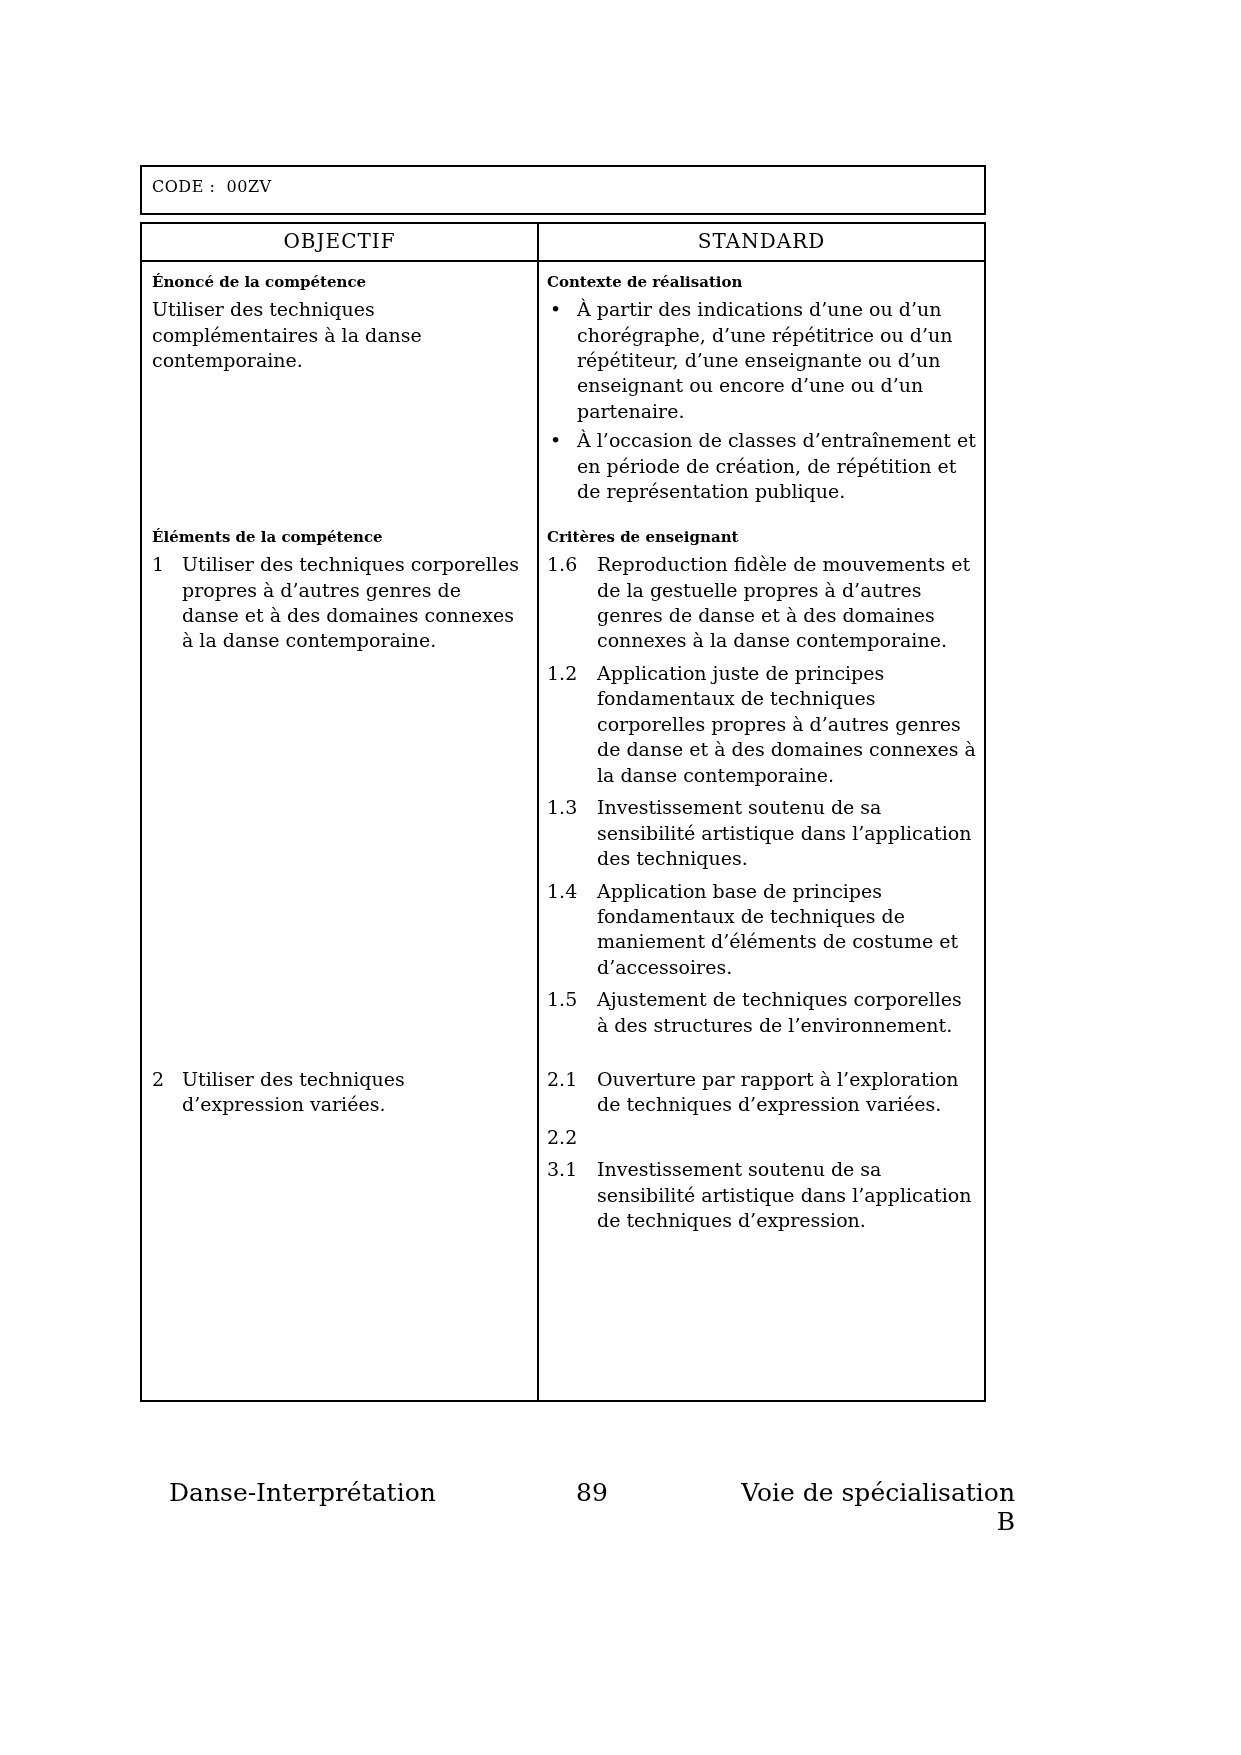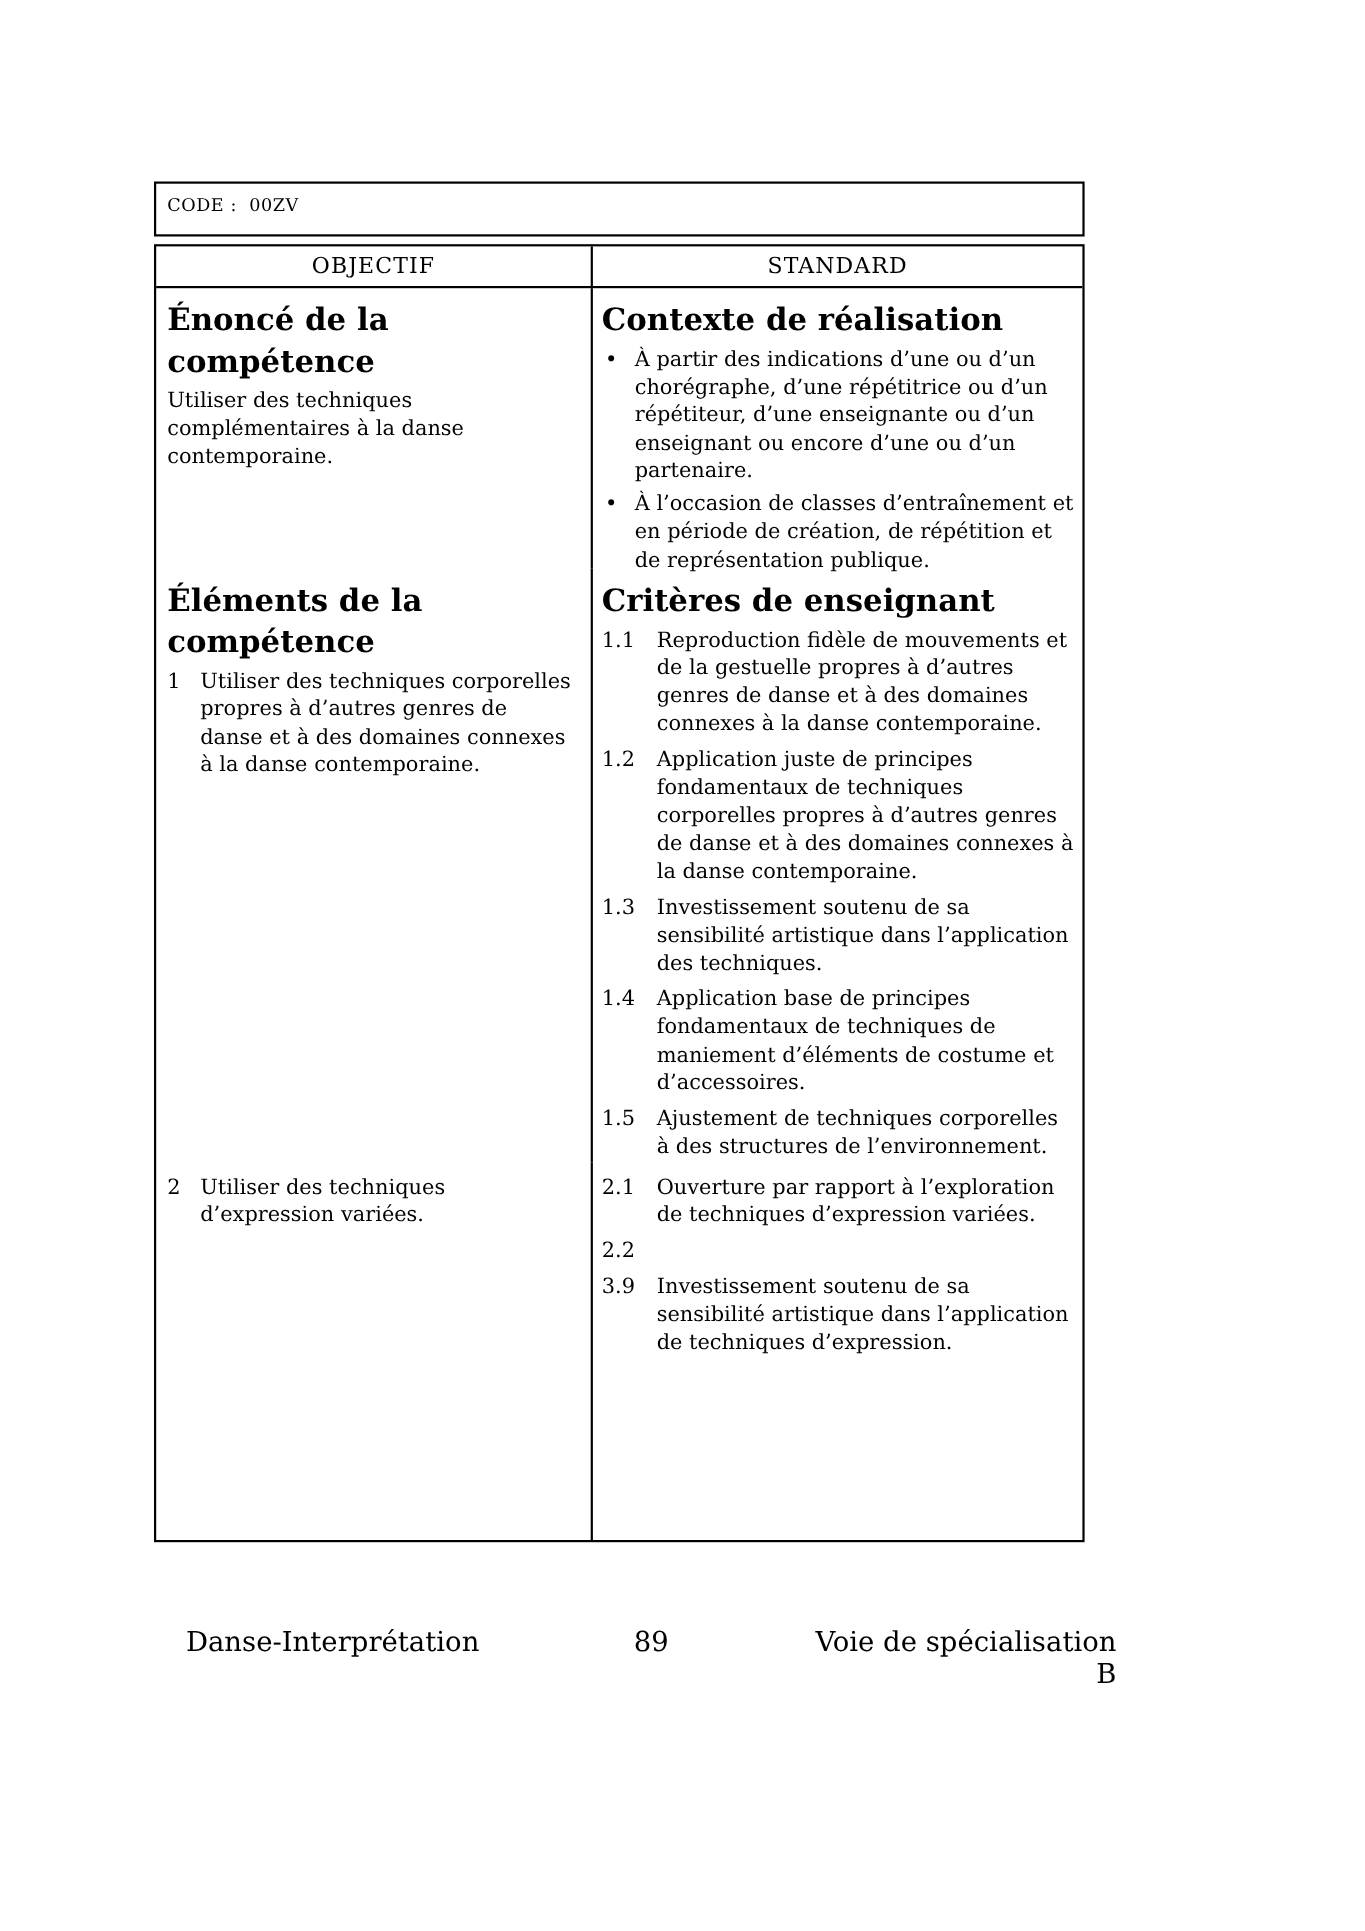--- a/index.html
+++ b/index.html
@@ -28,21 +28,21 @@
   .body-grid {
     display:grid;
     grid-template-columns:397px 1fr;
     grid-template-rows:255px 540px 1fr;
     height:1138px;
   }
   .cell { font-size:19px; line-height:1.34; }
   .cell-left { border-right:2px solid #000; padding:10px 14px 0 10px; }
   .cell-right { padding:10px 6px 0 8px; }
 
-  .sec-title { font-weight:bold; font-size:28px; margin-bottom:5px; }
+  .sec-title { font-weight:bold; font-size:15px; margin-bottom:5px; }
   .body-text { margin-top:2px; }
 
   .bullet-item { display:flex; margin-bottom:4px; }
   .bullet-marker { flex:none; width:30px; padding-left:3px; }
 
   .num-item { display:flex; margin-bottom:7px; }
   .num-item .num { flex:none; }
   .num-narrow { width:30px; }
   .num-wide { width:50px; }
   .item-text { flex:1; }
@@ -93,21 +93,21 @@
         <div class="cell cell-left">
           <div class="sec-title">Éléments de la compétence</div>
           <div class="num-item">
             <span class="num num-narrow">1</span>
             <span class="item-text">Utiliser des techniques corporelles propres à d’autres genres de danse et à des domaines connexes à la danse contemporaine.</span>
           </div>
         </div>
         <div class="cell cell-right">
           <div class="sec-title">Critères de enseignant</div>
           <div class="num-item">
-            <span class="num num-wide">1.1</span>
+            <span class="num num-wide">1.6</span>
             <span class="item-text">Reproduction fidèle de mouvements et de la gestuelle propres à d’autres genres de danse et à des domaines connexes à la danse contemporaine.</span>
           </div>
           <div class="num-item">
             <span class="num num-wide">1.2</span>
             <span class="item-text">Application juste de principes fondamentaux de techniques corporelles propres à d’autres genres de danse et à des domaines connexes à la danse contemporaine.</span>
           </div>
           <div class="num-item">
             <span class="num num-wide">1.3</span>
             <span class="item-text">Investissement soutenu de sa sensibilité artistique dans l’application des techniques.</span>
           </div>
@@ -129,21 +129,21 @@
         </div>
         <div class="cell cell-right">
           <div class="num-item">
             <span class="num num-wide">2.1</span>
             <span class="item-text">Ouverture par rapport à l’exploration de techniques d’expression variées.</span>
           </div>
           <div class="num-item">
             <span class="num num-wide">2.2</span>
           </div>
           <div class="num-item">
-            <span class="num num-wide">3.9</span>
+            <span class="num num-wide">3.1</span>
             <span class="item-text">Investissement soutenu de sa sensibilité artistique dans l’application de techniques d’expression.</span>
           </div>
         </div>
 
       </div>
     </div>
   </div>
 
   <div class="footer">
     <span class="footer-left">Danse-Interprétation</span>

